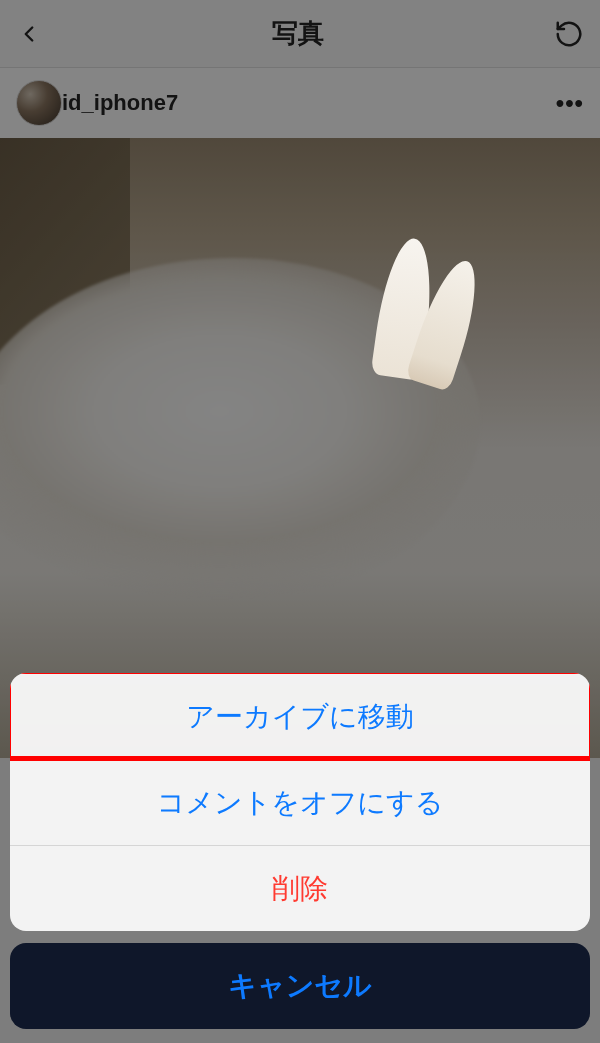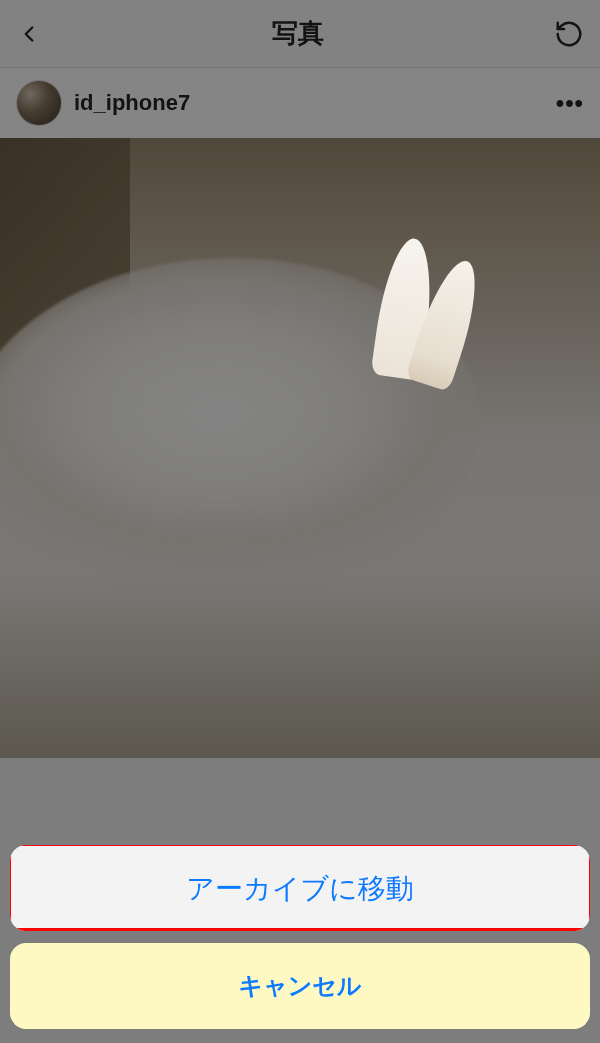--- a/index.html
+++ b/index.html
@@ -33,21 +33,21 @@
       color: #262626;
     }
     .user-row {
       height: 70px;
       background: #fff;
       display: flex;
       align-items: center;
       padding: 0 16px;
       justify-content: space-between;
     }
-    .user-left { display: flex; align-items: center; gap: 12px; }
+    .user-left { display: flex; align-items: center; }
     .avatar {
       width: 46px;
       height: 46px;
       border-radius: 50%;
       background: radial-gradient(circle at 30% 30%, #d4c8b8 0%, #8a7560 40%, #3e342a 100%);
       border: 1px solid #ddd;
     }
     .username {
       font-size: 22px;
       font-weight: 600;
@@ -141,27 +141,27 @@
       position: absolute;
       top: -4px;
       left: -4px;
       right: -4px;
       height: 92px;
       border: 5px solid #ff0000;
       pointer-events: none;
       z-index: 10;
     }
     .cancel-btn {
-      background: #fef9c3;
+      background: #0f172a;
       border-radius: 16px;
       height: 86px;
       display: flex;
       align-items: center;
       justify-content: center;
-      font-size: 24px;
+      font-size: 28px;
       font-weight: 600;
       color: #0d7aff;
     }
   </style>
 </head>
 <body>
 
 <div class="screen">
   <div class="header">
     <div class="back-icon">
@@ -190,16 +190,18 @@
     <div class="ear1"></div>
     <div class="ear2"></div>
   </div>
 
   <div class="overlay"></div>
 
   <div class="action-sheet">
     <div class="sheet-group" style="position:relative;">
       <div class="highlight-box"></div>
       <div class="sheet-item">アーカイブに移動</div>
+      <div class="sheet-item">コメントをオフにする</div>
+      <div class="sheet-item destructive">削除</div>
     </div>
     <div class="cancel-btn">キャンセル</div>
   </div>
 </div>
 
 </body></html>

